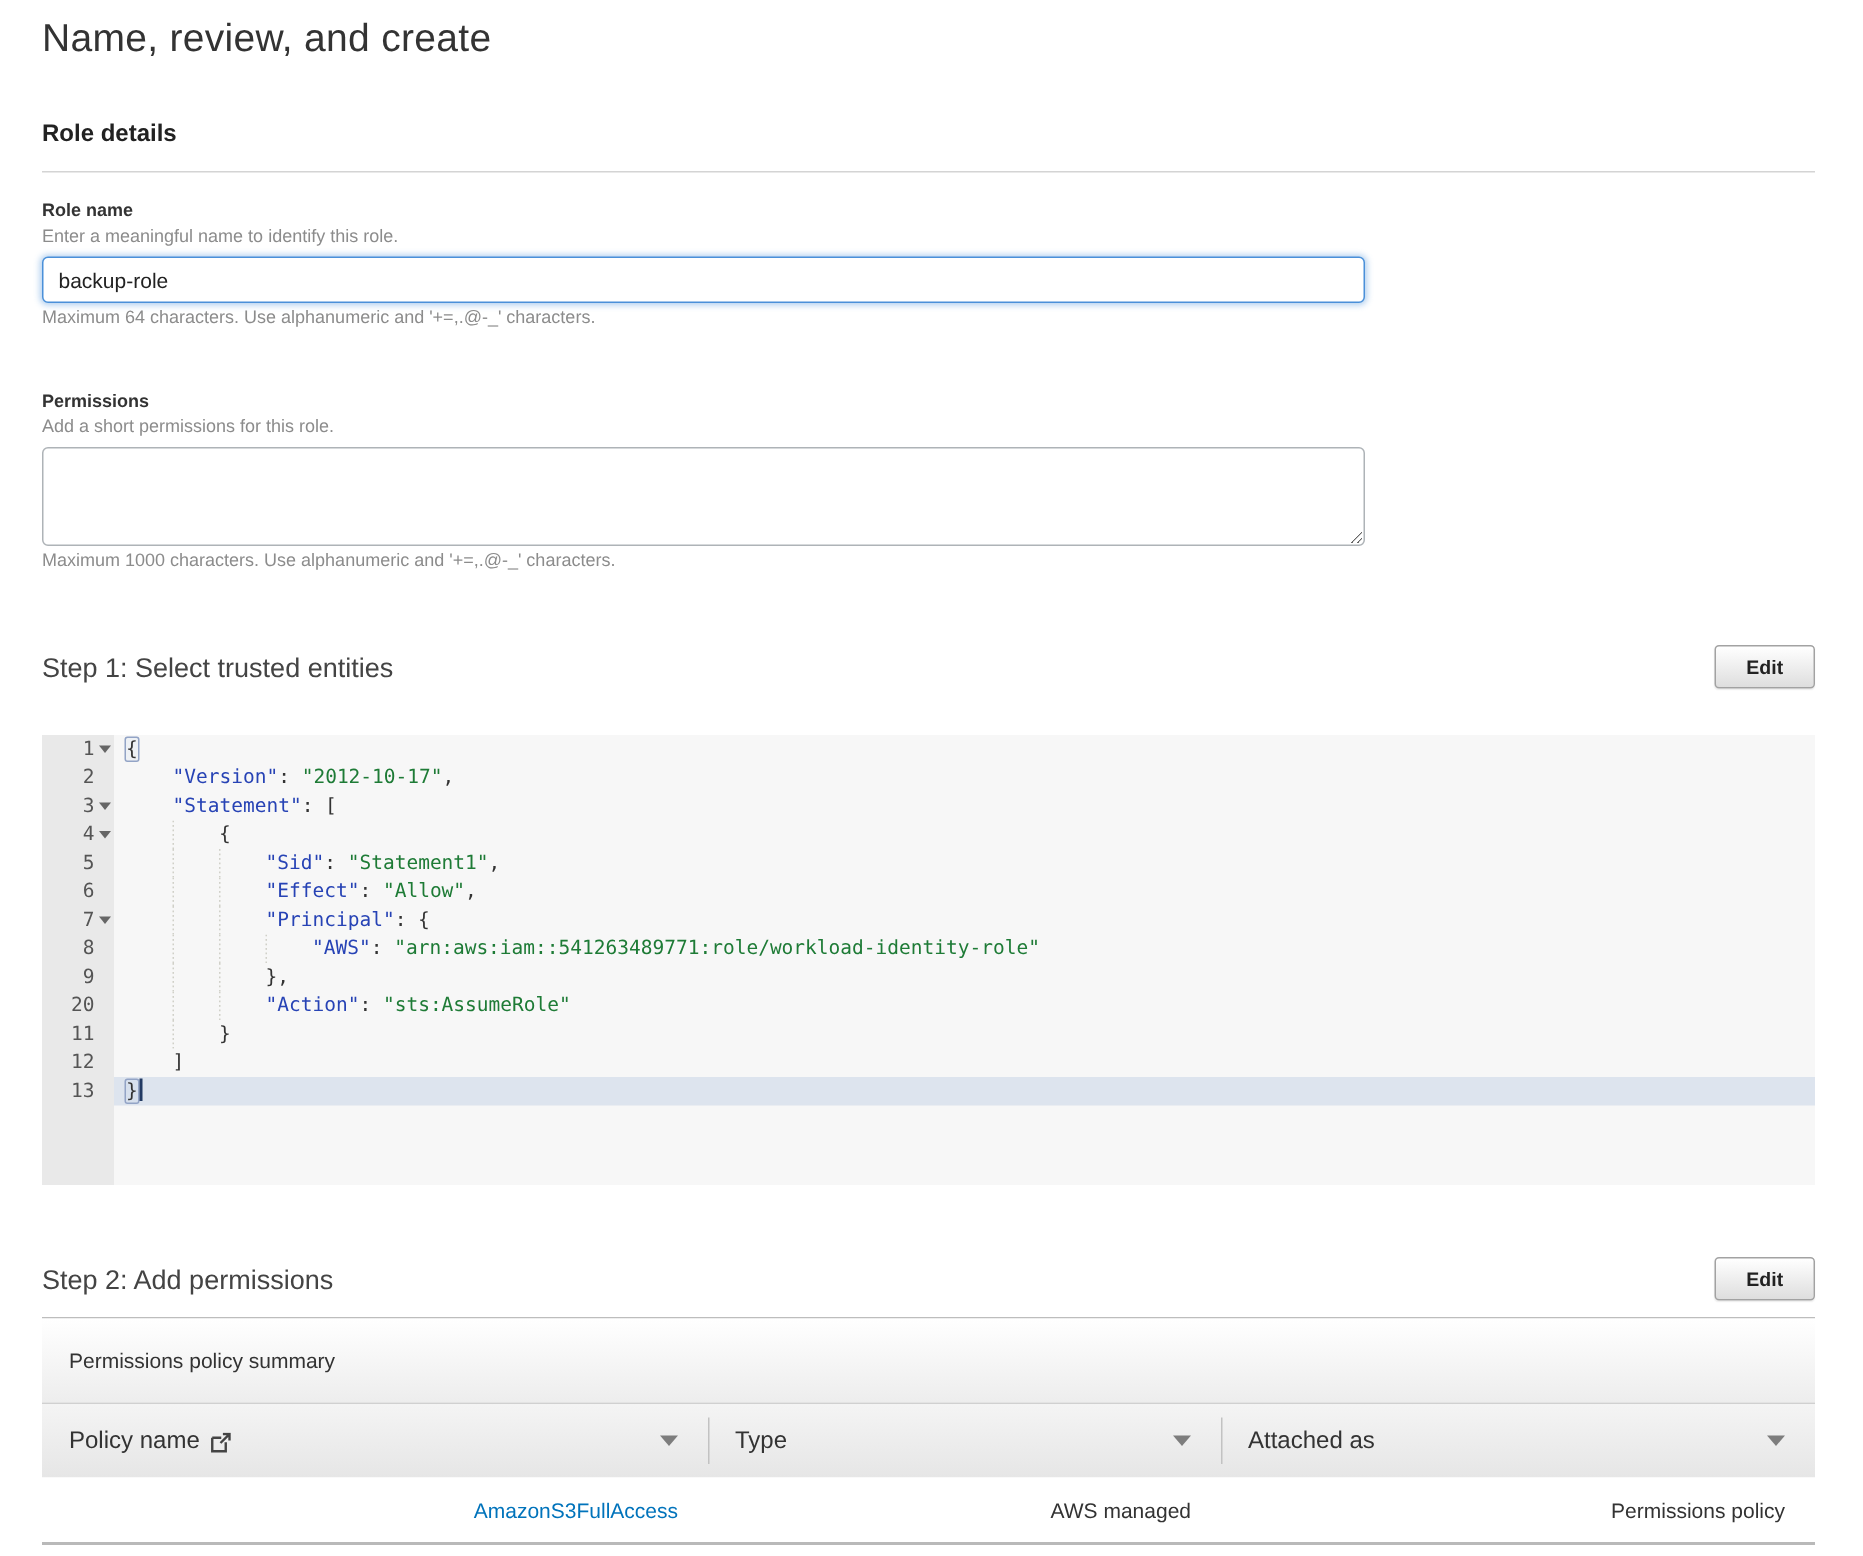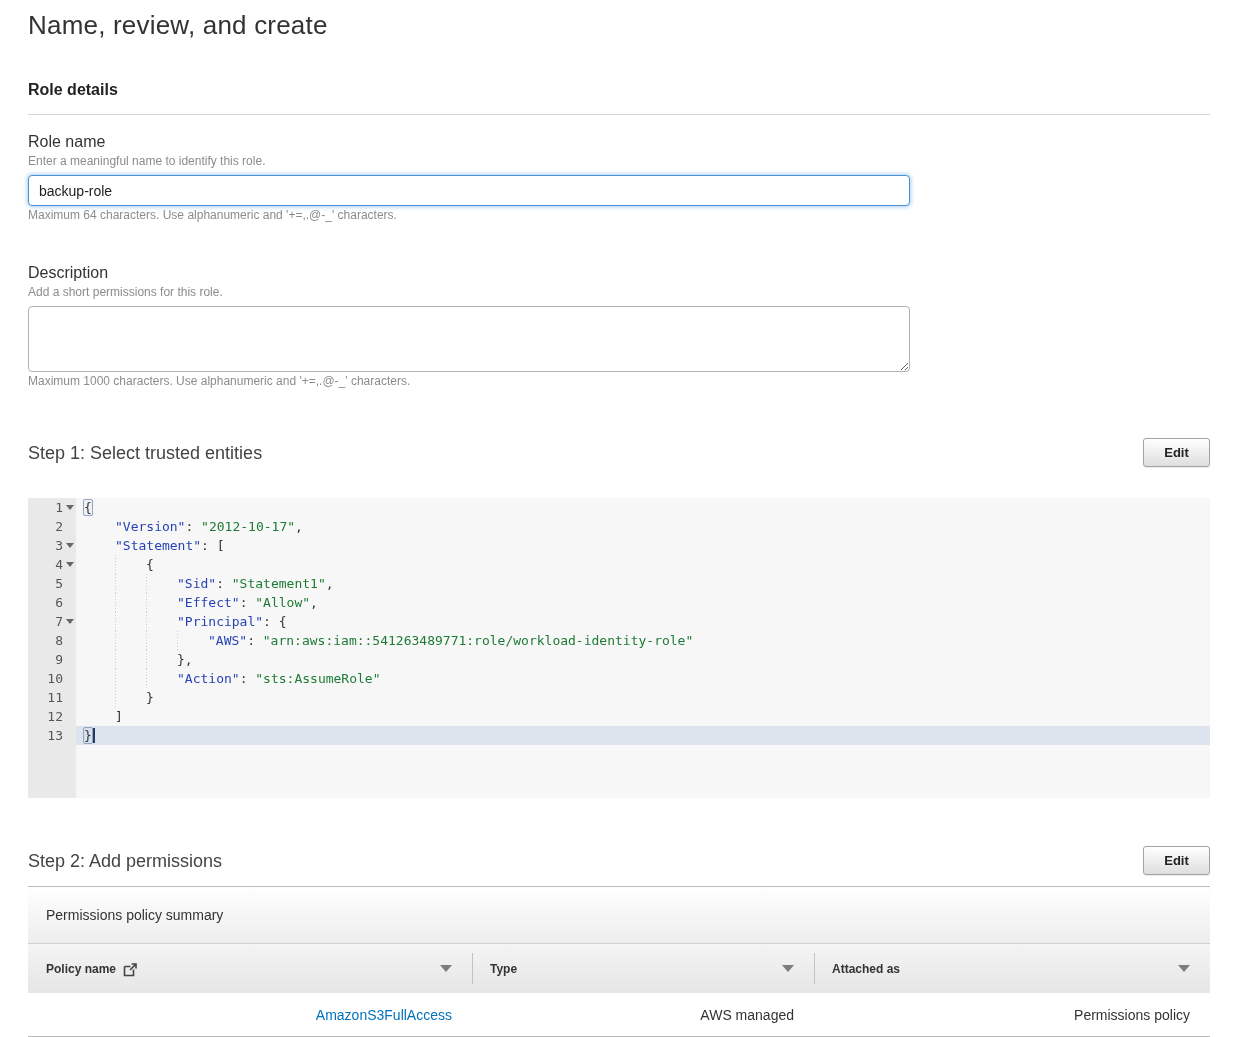--- a/index.html
+++ b/index.html
@@ -10,21 +10,21 @@
     color:#333; overflow:hidden;
   }
   .page { padding:10px 32px 0 28px; width:1127px; }
   .content { width:1182px; }
 
   h1.page-title { font-size:26px; font-weight:400; color:#333; letter-spacing:0.2px; }
   h2.section-heading { font-size:16px; font-weight:700; color:#222; margin-top:40px; }
   .divider { border:none; border-top:1px solid #d4d4d4; margin-top:15px; }
 
   .field { margin-top:18px; }
-  .field-label { font-size:16px; color:#333; }
+  .field-label { font-size:12px; color:#333;font-weight:bold; }
   .field-help { font-size:12px; color:#8c8c8c; margin-top:3px; }
   .field-constraint { font-size:12px; color:#8c8c8c; margin-top:2px; }
 
   input.role-name-input {
     display:block; margin-top:7px; width:882px; height:31px;
     border:1px solid #4a90d9; border-radius:4px; outline:none;
     box-shadow:0 0 4px 1px rgba(74,144,217,0.45);
     padding:0 10px; font-size:14px; color:#222;
     font-family:"Liberation Sans", sans-serif;
   }
@@ -75,21 +75,21 @@
   .perm-panel { margin-top:11px; width:1182px; }
   .panel-top-border { border-top:1px solid #bdbdbd;text-align:right; }
   .panel-title-bar {
     height:56px; display:flex; align-items:center; padding-left:18px;
     background:linear-gradient(#ffffff, #ededed);
     font-size:14px; color:#333;
   }
   .perm-header { display:flex; height:50px; background:linear-gradient(#f4f4f4, #e6e6e6); border-top:1px solid #d0d0d0; }
   .th { display:flex; align-items:center; justify-content:space-between; padding:0 20px 0 18px; position:relative; }
   .th + .th::before { content:""; position:absolute; left:0; top:9px; bottom:9px; width:1px; background:#c2c2c2; }
-  .th-label { font-size:12px; font-weight:700; color:#333; display:flex; align-items:center; gap:7px; }
+  .th-label { font-size:16px; font-weight:400; color:#333; display:flex; align-items:center; gap:7px; }
   .col-1 { width:444px; flex:none; }
   .col-2 { width:342px; flex:none; }
   .col-3 { width:396px; flex:none; }
   .sort-triangle { width:0; height:0; border-left:6px solid transparent; border-right:6px solid transparent; border-top:7px solid #7d7d7d; }
   .perm-row { display:flex; height:45px; align-items:center; border-bottom:2px solid #b9b9b9; background:#fff; }
   .td { padding:0 20px 0 18px; font-size:14px; color:#333; }
   .policy-link { color:#0073bb; text-decoration:none; cursor:pointer; }
   .ext-link-icon { display:inline-block; width:14px; height:14px; position:relative; top:1px; }
 </style>
 </head>
@@ -104,21 +104,21 @@
     <hr class="divider">
 
     <div class="field">
       <div class="field-label">Role name</div>
       <div class="field-help">Enter a meaningful name to identify this role.</div>
       <input class="role-name-input" type="text" autofocus="" value="backup-role" style="">
       <div class="field-constraint">Maximum 64 characters. Use alphanumeric and '+=,.@-_' characters.</div>
     </div>
 
     <div class="field field-description">
-      <div class="field-label">Description</div>
+      <div class="field-label">Permissions</div>
       <div class="field-help">Add a short permissions for this role.</div>
       <textarea class="description-input" style=""></textarea>
       <div class="field-constraint">Maximum 1000 characters. Use alphanumeric and '+=,.@-_' characters.</div>
     </div>
 
     <div class="step-row step1-row">
       <div class="step-heading">Step 1: Select trusted entities</div>
       <button class="edit-btn">Edit</button>
     </div>
 
@@ -162,21 +162,21 @@
           </div>
           <div class="gutter-line">
             <span class="gutter-num">8</span>
             <span class="fold-slot"></span>
           </div>
           <div class="gutter-line">
             <span class="gutter-num">9</span>
             <span class="fold-slot"></span>
           </div>
           <div class="gutter-line">
-            <span class="gutter-num">10</span>
+            <span class="gutter-num">20</span>
             <span class="fold-slot"></span>
           </div>
           <div class="gutter-line">
             <span class="gutter-num">11</span>
             <span class="fold-slot"></span>
           </div>
           <div class="gutter-line">
             <span class="gutter-num">12</span>
             <span class="fold-slot"></span>
           </div>

